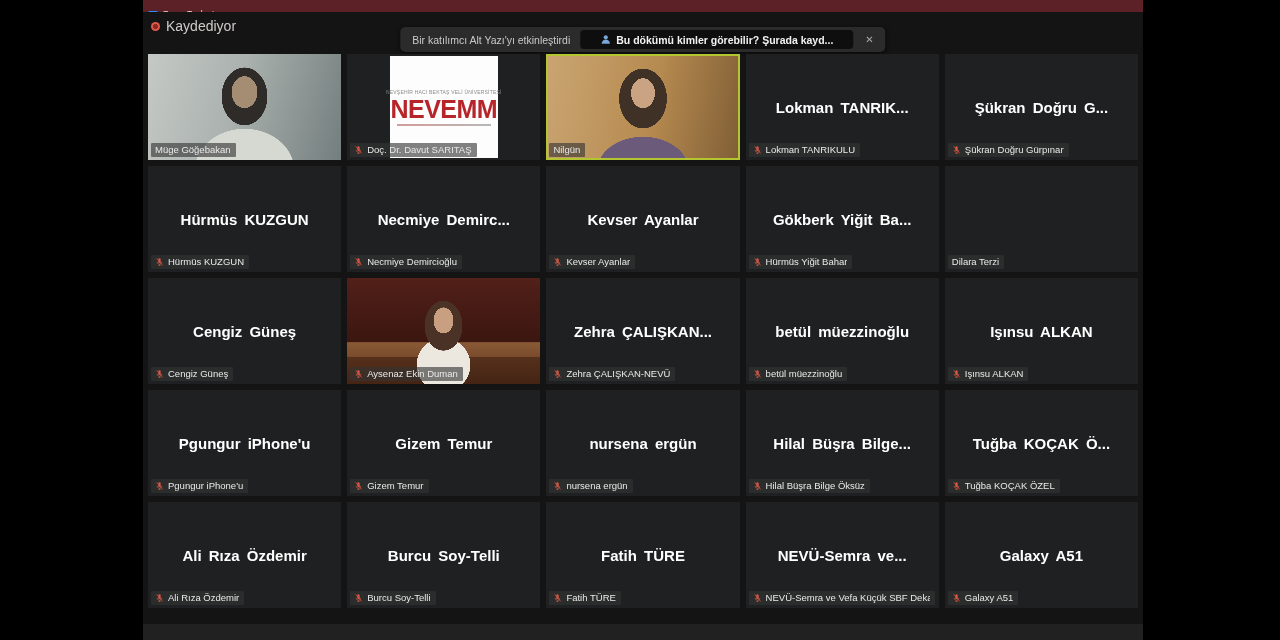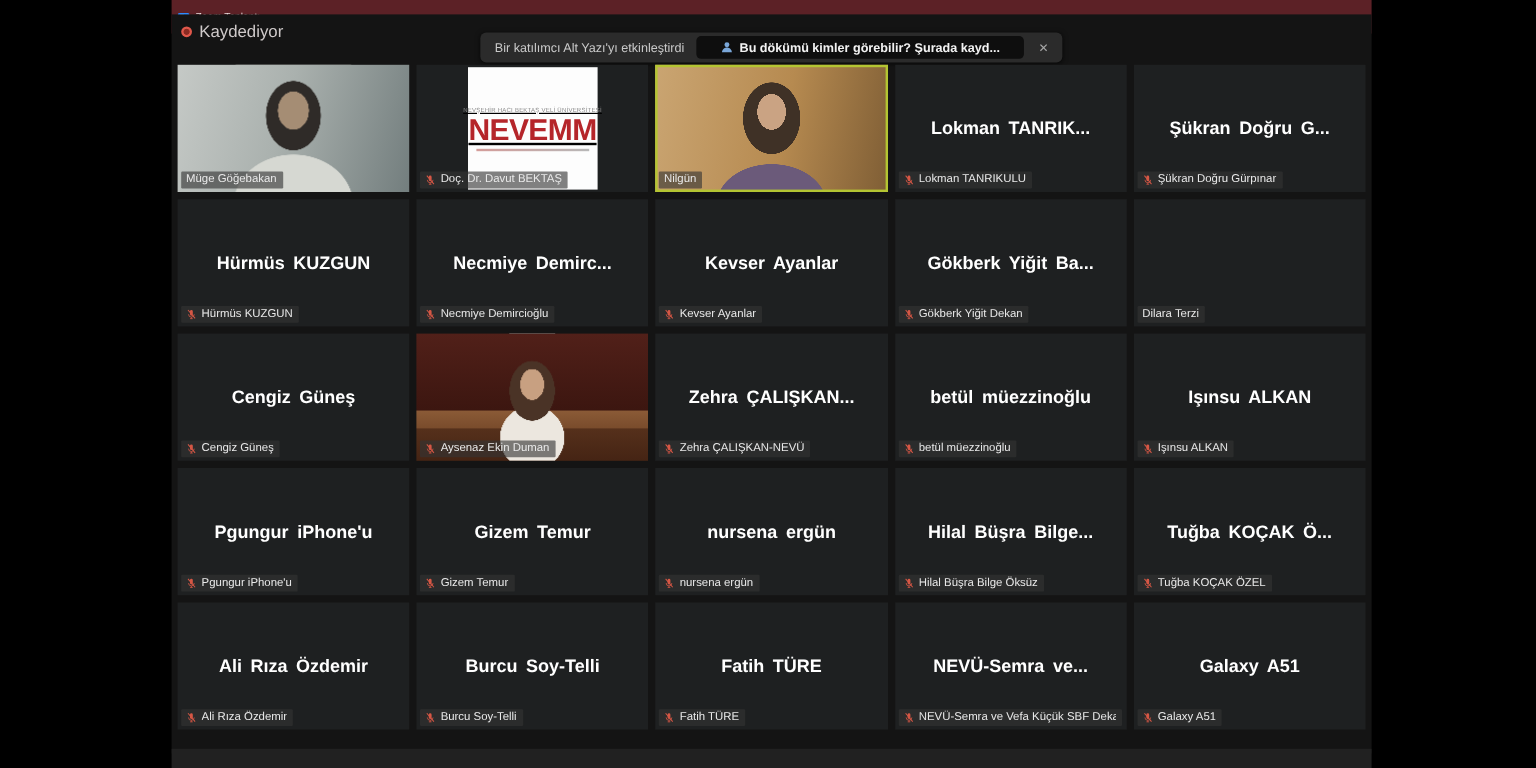--- a/index.html
+++ b/index.html
@@ -65,21 +65,21 @@
   .video-aysenaz { background:
       radial-gradient(10px 13px at 50% 40%, #c8a081 99%, transparent 100%),
       radial-gradient(19px 25px at 50% 45%, #4a3326 99%, transparent 100%),
       radial-gradient(27px 27px at 50% 82%, #ece7df 99%, transparent 100%),
       linear-gradient(180deg, #512019 0%, #3c1610 60%, #8a5a36 61%, #7a4c2c 74%, #55301b 75%, #452414 100%); }
 
   
   .logo-card { display:none; }
   .video-logo .logo-card { position:absolute; left:50%; top:2px; transform:translateX(-50%);
       width:108px; height:102px; background:#fdfdfd; display:flex; flex-direction:column;
-      align-items:center; justify-content:center; gap:2px;text-decoration:underline; }
+      align-items:center; justify-content:center; gap:2px; }
   .logo-univ { color:#8a8a8a; font-size:5px; letter-spacing:.2px; white-space:nowrap; }
   .logo-acronym { color:#b5252a; font-size:25px; font-weight:800; letter-spacing:-.5px; line-height:1; }
   .logo-rule { width:94px; height:2px; background:linear-gradient(90deg,#c2736f,#9a9a9a); opacity:.7; }
 
   
   .bottom-toolbar { position:absolute; top:612px; left:0; width:100%; height:16px; background:#212121; }
 </style>
 </head>
 <body>
 
@@ -133,21 +133,21 @@
 
     <div class="name-label">
       <span class="mic-icon">
         <svg width="9" height="10" viewBox="0 0 16 16">
           <path d="M8 1.5a2.1 2.1 0 0 1 2.1 2.1v4.2a2.1 2.1 0 1 1-4.2 0V3.6A2.1 2.1 0 0 1 8 1.5z" fill="#d65745"></path>
           <path d="M3.8 7.8a4.2 4.2 0 0 0 8.4 0" stroke="#d65745" stroke-width="1.2" fill="none"></path>
           <path d="M8 12v2.3M6 14.3h4" stroke="#d65745" stroke-width="1.2"></path>
           <path d="M3 1.5l10.5 12.5" stroke="#d65745" stroke-width="1.5"></path>
         </svg>
       </span>
-      <span class="label-text">Doç. Dr. Davut BEKTAŞ</span>
+      <span class="label-text">Doç. Dr. Davut SARITAŞ</span>
     </div>
   </div>
         <div class="tile video-nilgun active-speaker">
 
     <div class="name-label">
 
       <span class="label-text">Nilgün</span>
     </div>
   </div>
         <div class="tile">
@@ -230,21 +230,21 @@
 
     <div class="name-label">
       <span class="mic-icon">
         <svg width="9" height="10" viewBox="0 0 16 16">
           <path d="M8 1.5a2.1 2.1 0 0 1 2.1 2.1v4.2a2.1 2.1 0 1 1-4.2 0V3.6A2.1 2.1 0 0 1 8 1.5z" fill="#d65745"></path>
           <path d="M3.8 7.8a4.2 4.2 0 0 0 8.4 0" stroke="#d65745" stroke-width="1.2" fill="none"></path>
           <path d="M8 12v2.3M6 14.3h4" stroke="#d65745" stroke-width="1.2"></path>
           <path d="M3 1.5l10.5 12.5" stroke="#d65745" stroke-width="1.5"></path>
         </svg>
       </span>
-      <span class="label-text">Gökberk Yiğit Dekan</span>
+      <span class="label-text">Hürmüs Yiğit Bahar</span>
     </div>
   </div>
         <div class="tile video-photo">
 
     <div class="name-label">
 
       <span class="label-text">Dilara Terzi</span>
     </div>
   </div>
         <div class="tile">

